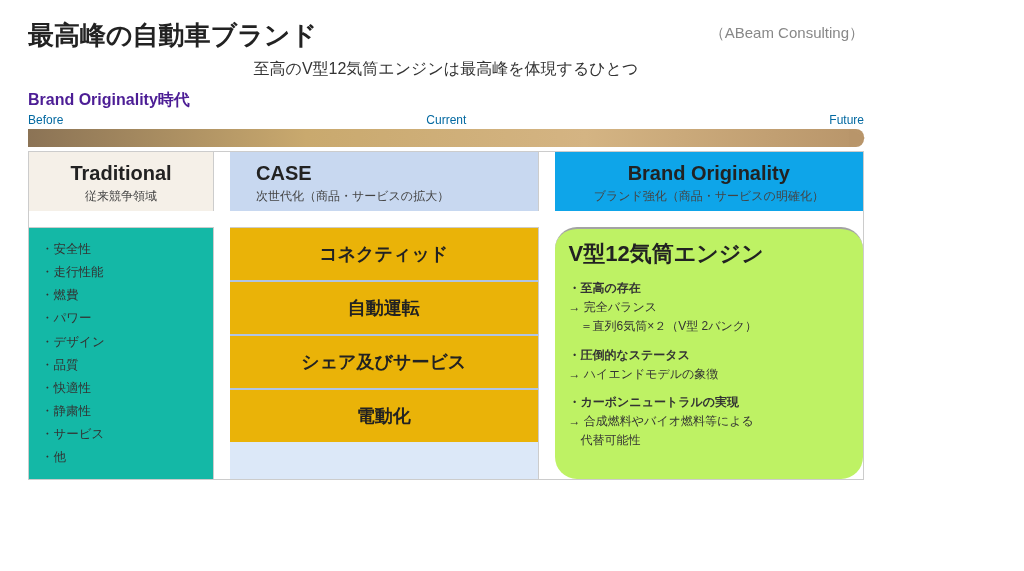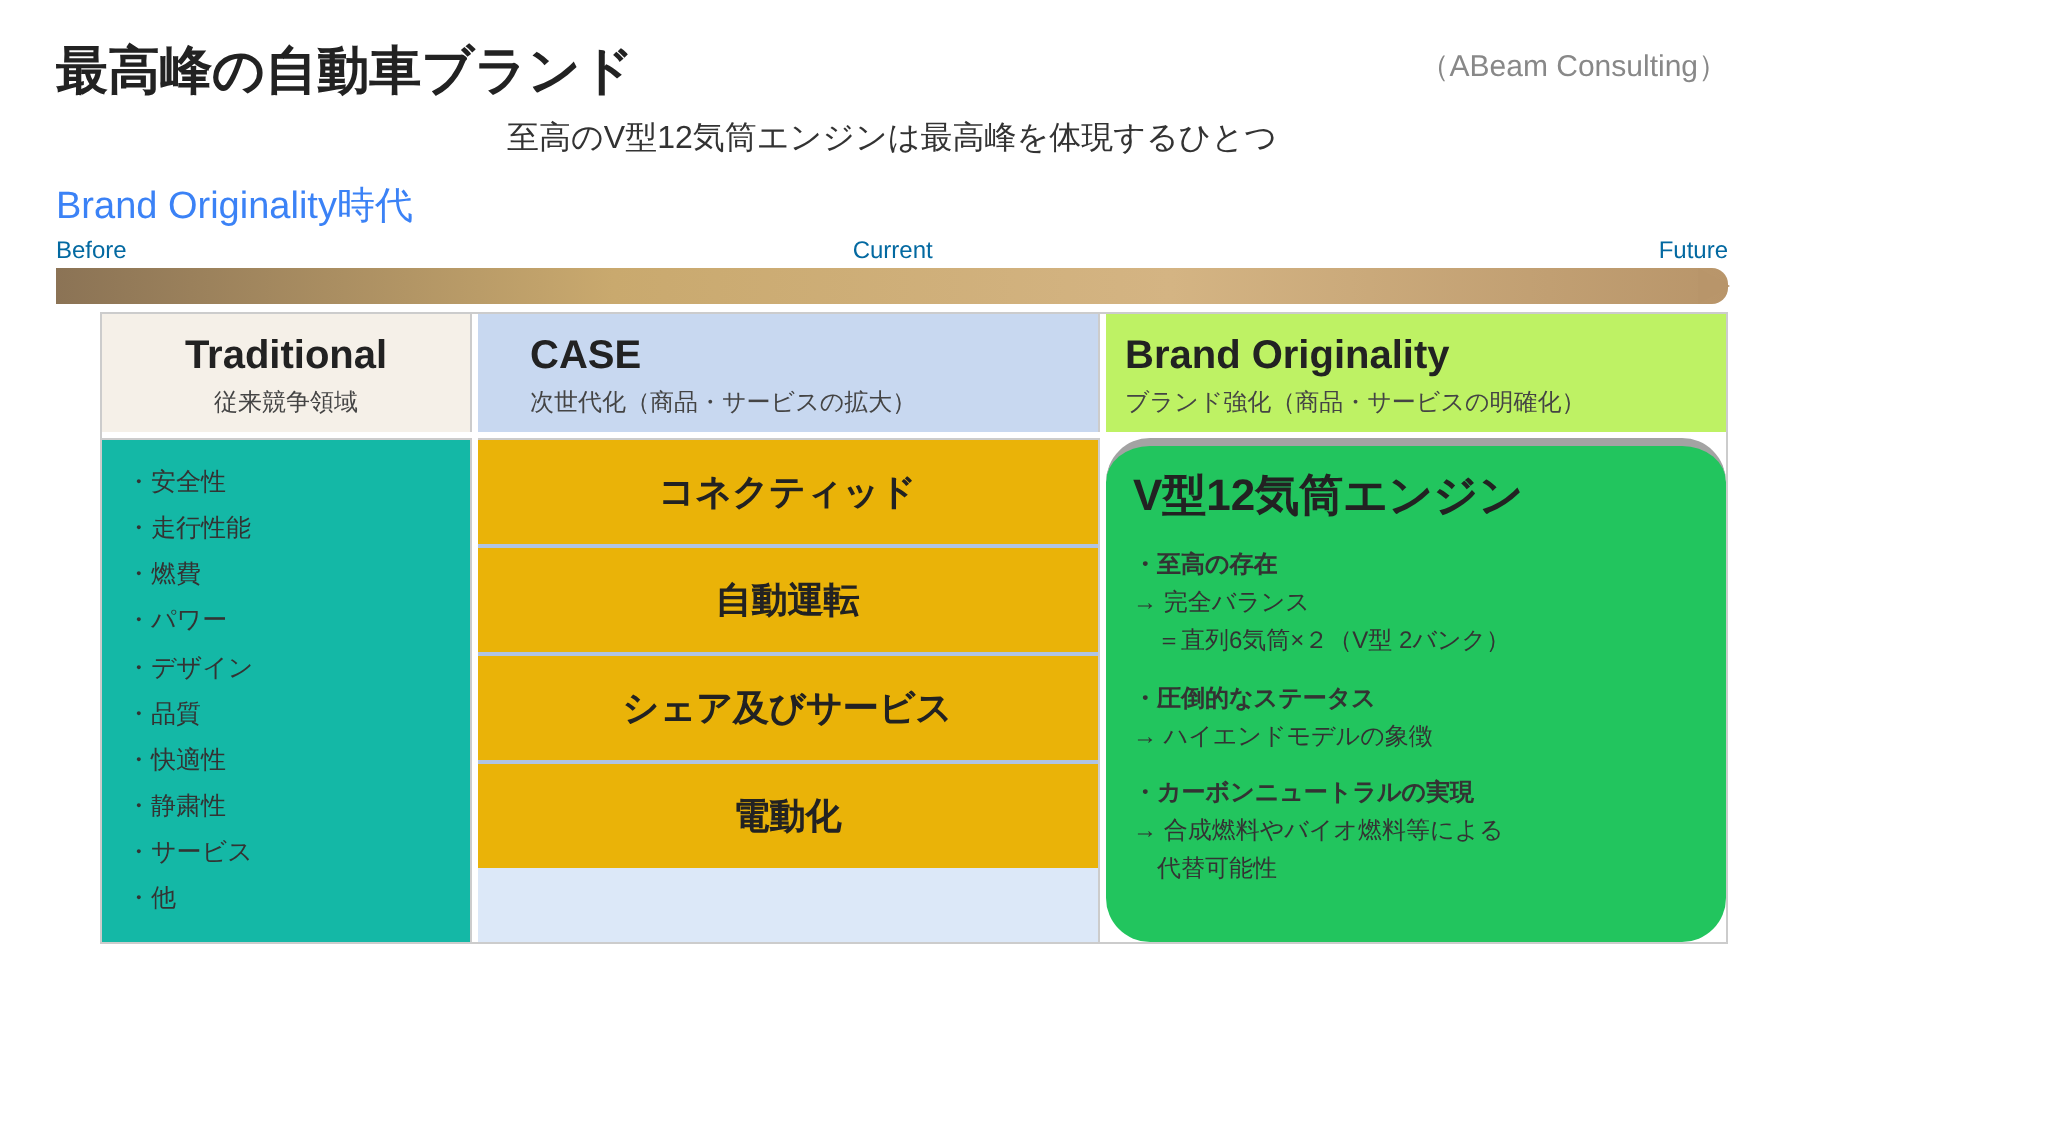--- a/index.html
+++ b/index.html
@@ -37,23 +37,23 @@
     .subtitle {
       text-align: center;
       font-size: 16px;
       color: #333;
       margin-bottom: 10px;
     }
     .timeline-section {
       margin-bottom: 4px;
     }
     .brand-originality-label {
-      font-size: 19px;
-      font-weight: normal;
-      color: #3b82f6;
+      font-size: 16px;
+      font-weight: bold;
+      color: #4c1d95;
       margin-bottom: 2px;
     }
     .timeline-labels {
       display: flex;
       width: 100%;
       justify-content: space-between;
       font-size: 12px;
       color: #0369a1;
       margin-bottom: 2px;
     }
@@ -73,39 +73,39 @@
       top: 0;
       width: 0;
       height: 0;
       border-top: 9px solid transparent;
       border-bottom: 9px solid transparent;
       border-left: 16px solid #B8956A;
     }
     .main-grid {
       display: grid;
       grid-template-columns: 185px 1fr 1fr;
-      gap: 3px;
+      gap: 16px;
       border: 1px solid #ccc;
-      margin-left: 22px;
     }
     
     .grid-header-traditional {
       background: #f5f0e8;
       border-right: 1px solid #ccc;
       padding: 10px 10px 6px 10px;
       text-align: center;
     }
     .grid-header-case {
       background: #c8d8f0;
       border-right: 1px solid #ccc;
       padding: 10px 10px 6px 26px;
     }
     .grid-header-brand {
-      background: #bef264;
+      background: #0ea5e9;
       padding: 10px 10px 6px 10px;
+      text-align: center;
     }
     .header-title {
       font-size: 20px;
       font-weight: bold;
       color: #222;
       display: block;
       margin-bottom: 3px;
     }
     .header-subtitle {
       font-size: 12px;
@@ -120,22 +120,22 @@
       padding: 10px 8px 10px 12px;
       vertical-align: top;
     }
     .grid-content-case {
       background: #dce8f8;
       border-right: 1px solid #ccc;
       border-top: 1px solid #ccc;
       padding: 0;
     }
     .grid-content-brand {
-      background: #22c55e;
-      border-top: 4px solid #a3a3a3;
+      background: #bef264;
+      border-top: 2px solid #a3a3a3;
       padding: 10px 14px 10px 14px;
       border-radius: 22px;
     }
     .traditional-list {
       font-size: 12.5px;
       color: #333;
       line-height: 1.85;
       list-style: none;
     }
     .traditional-list li::before {

